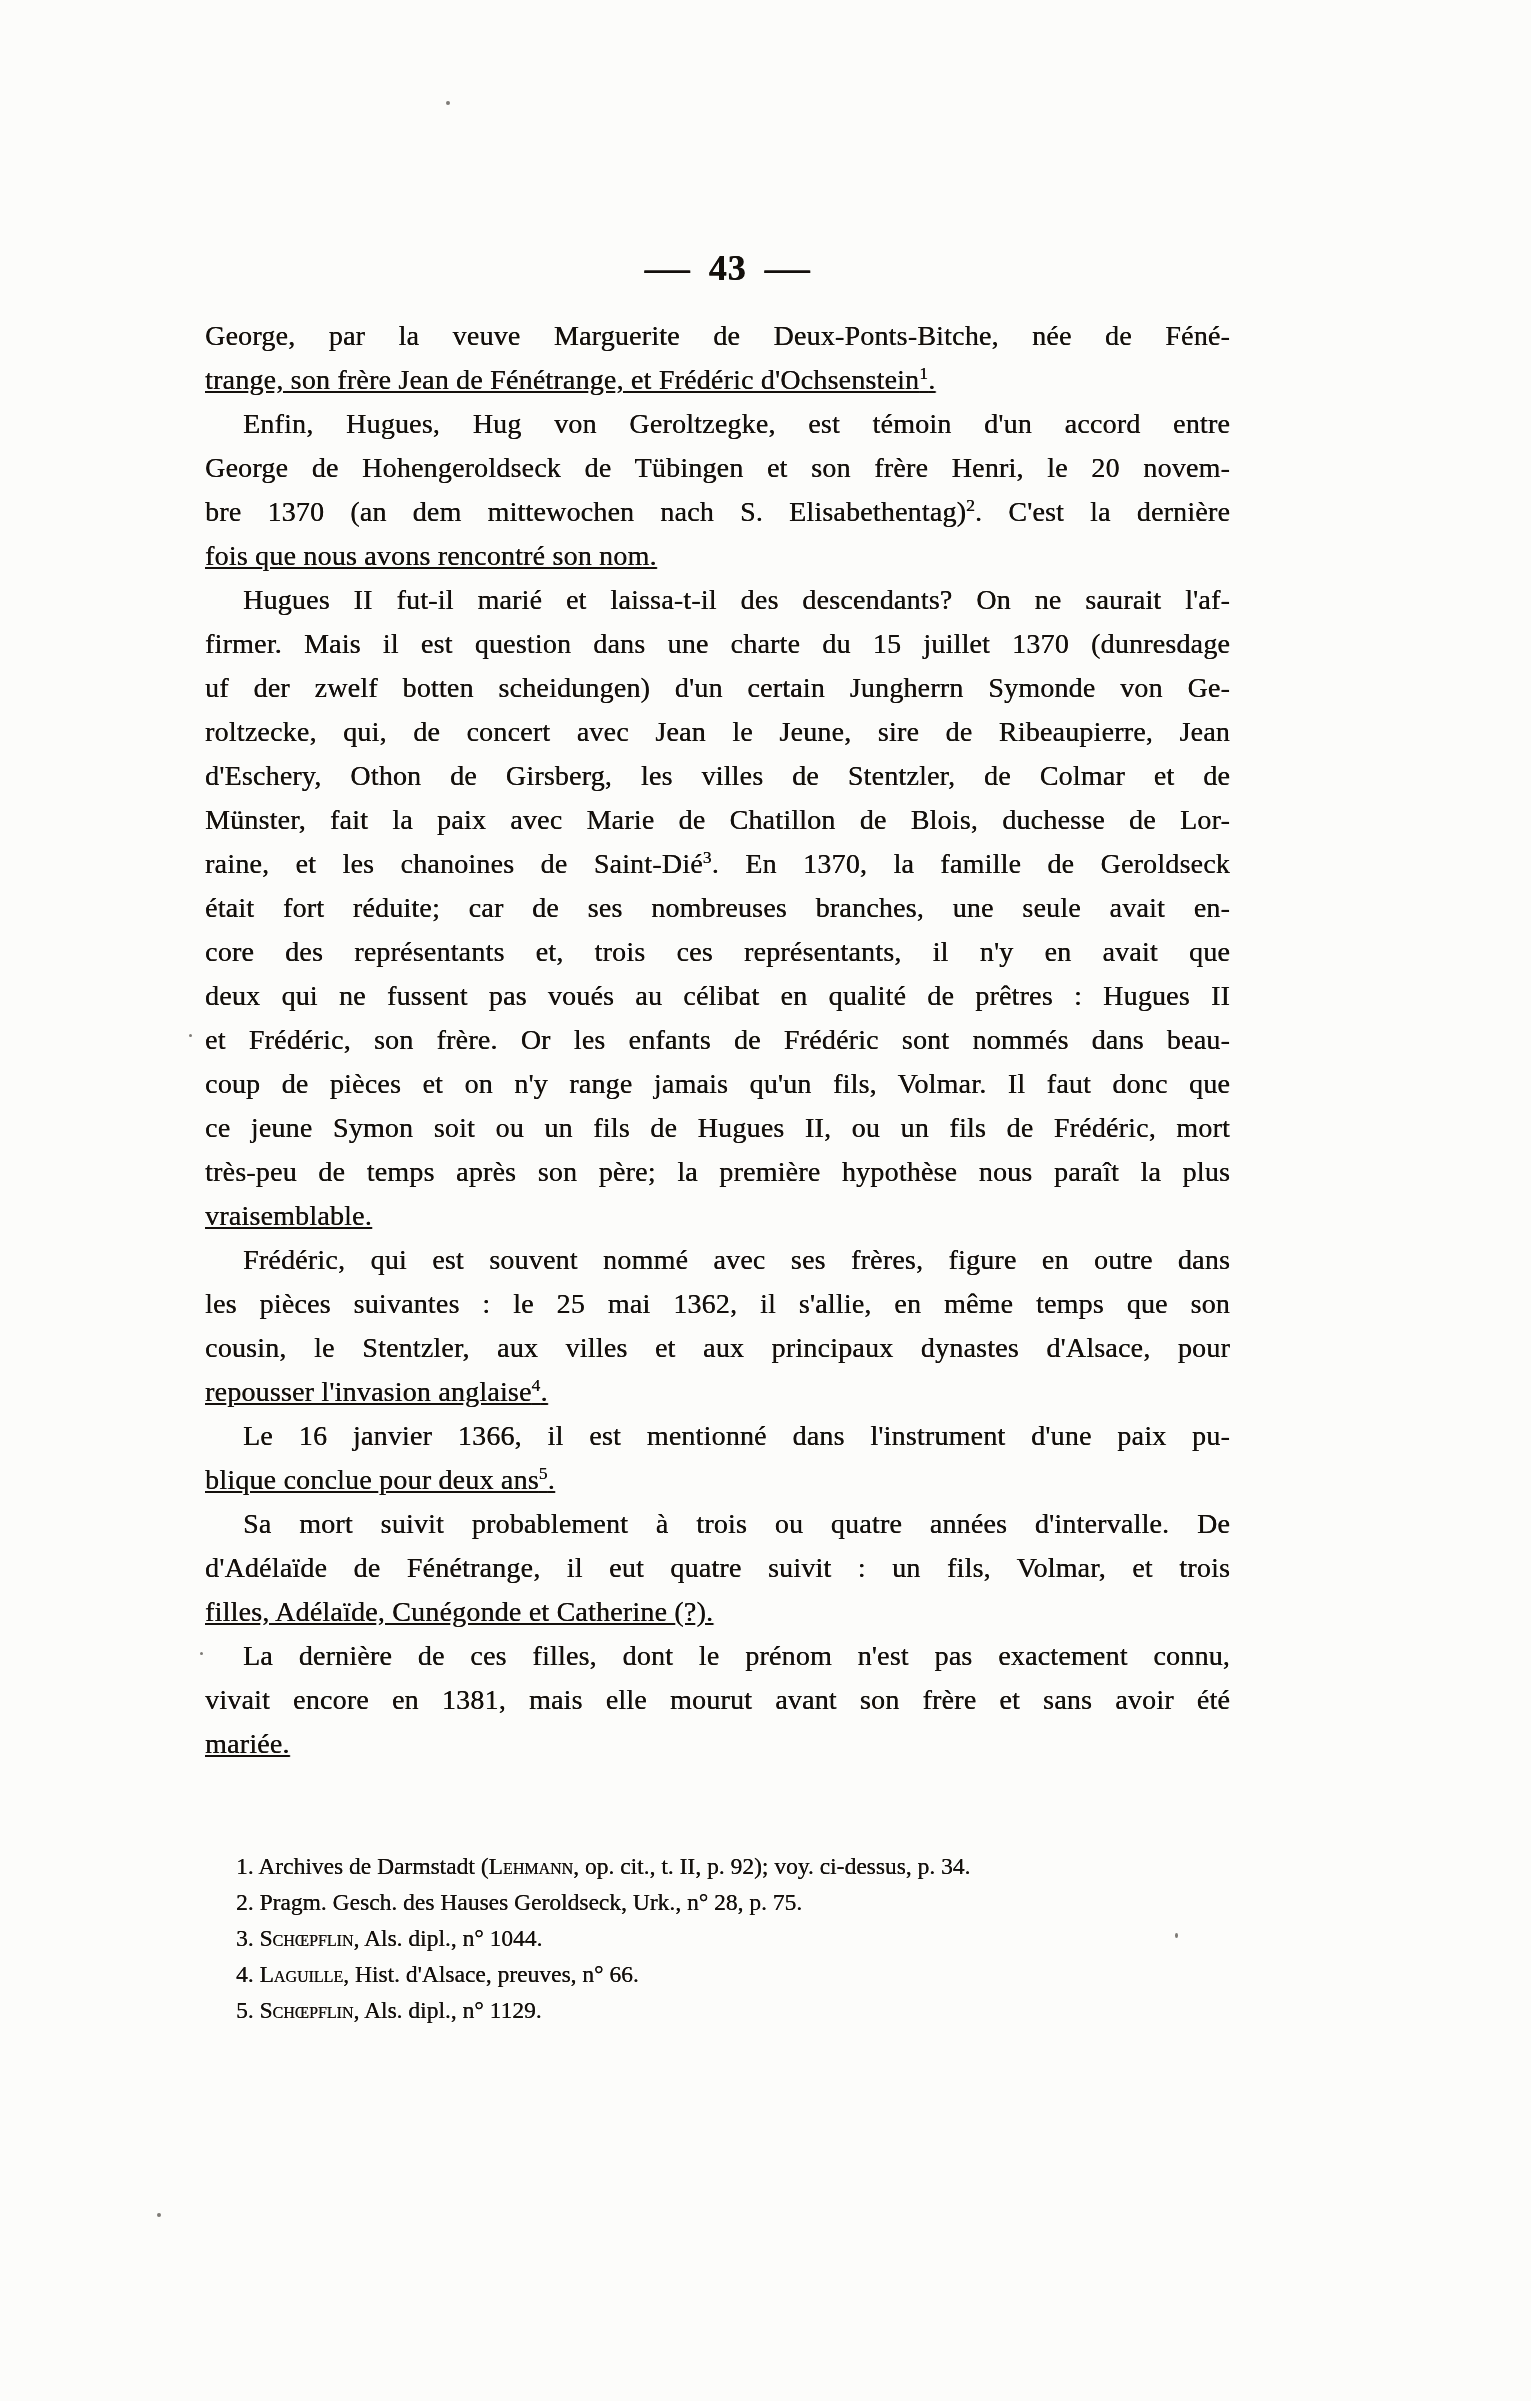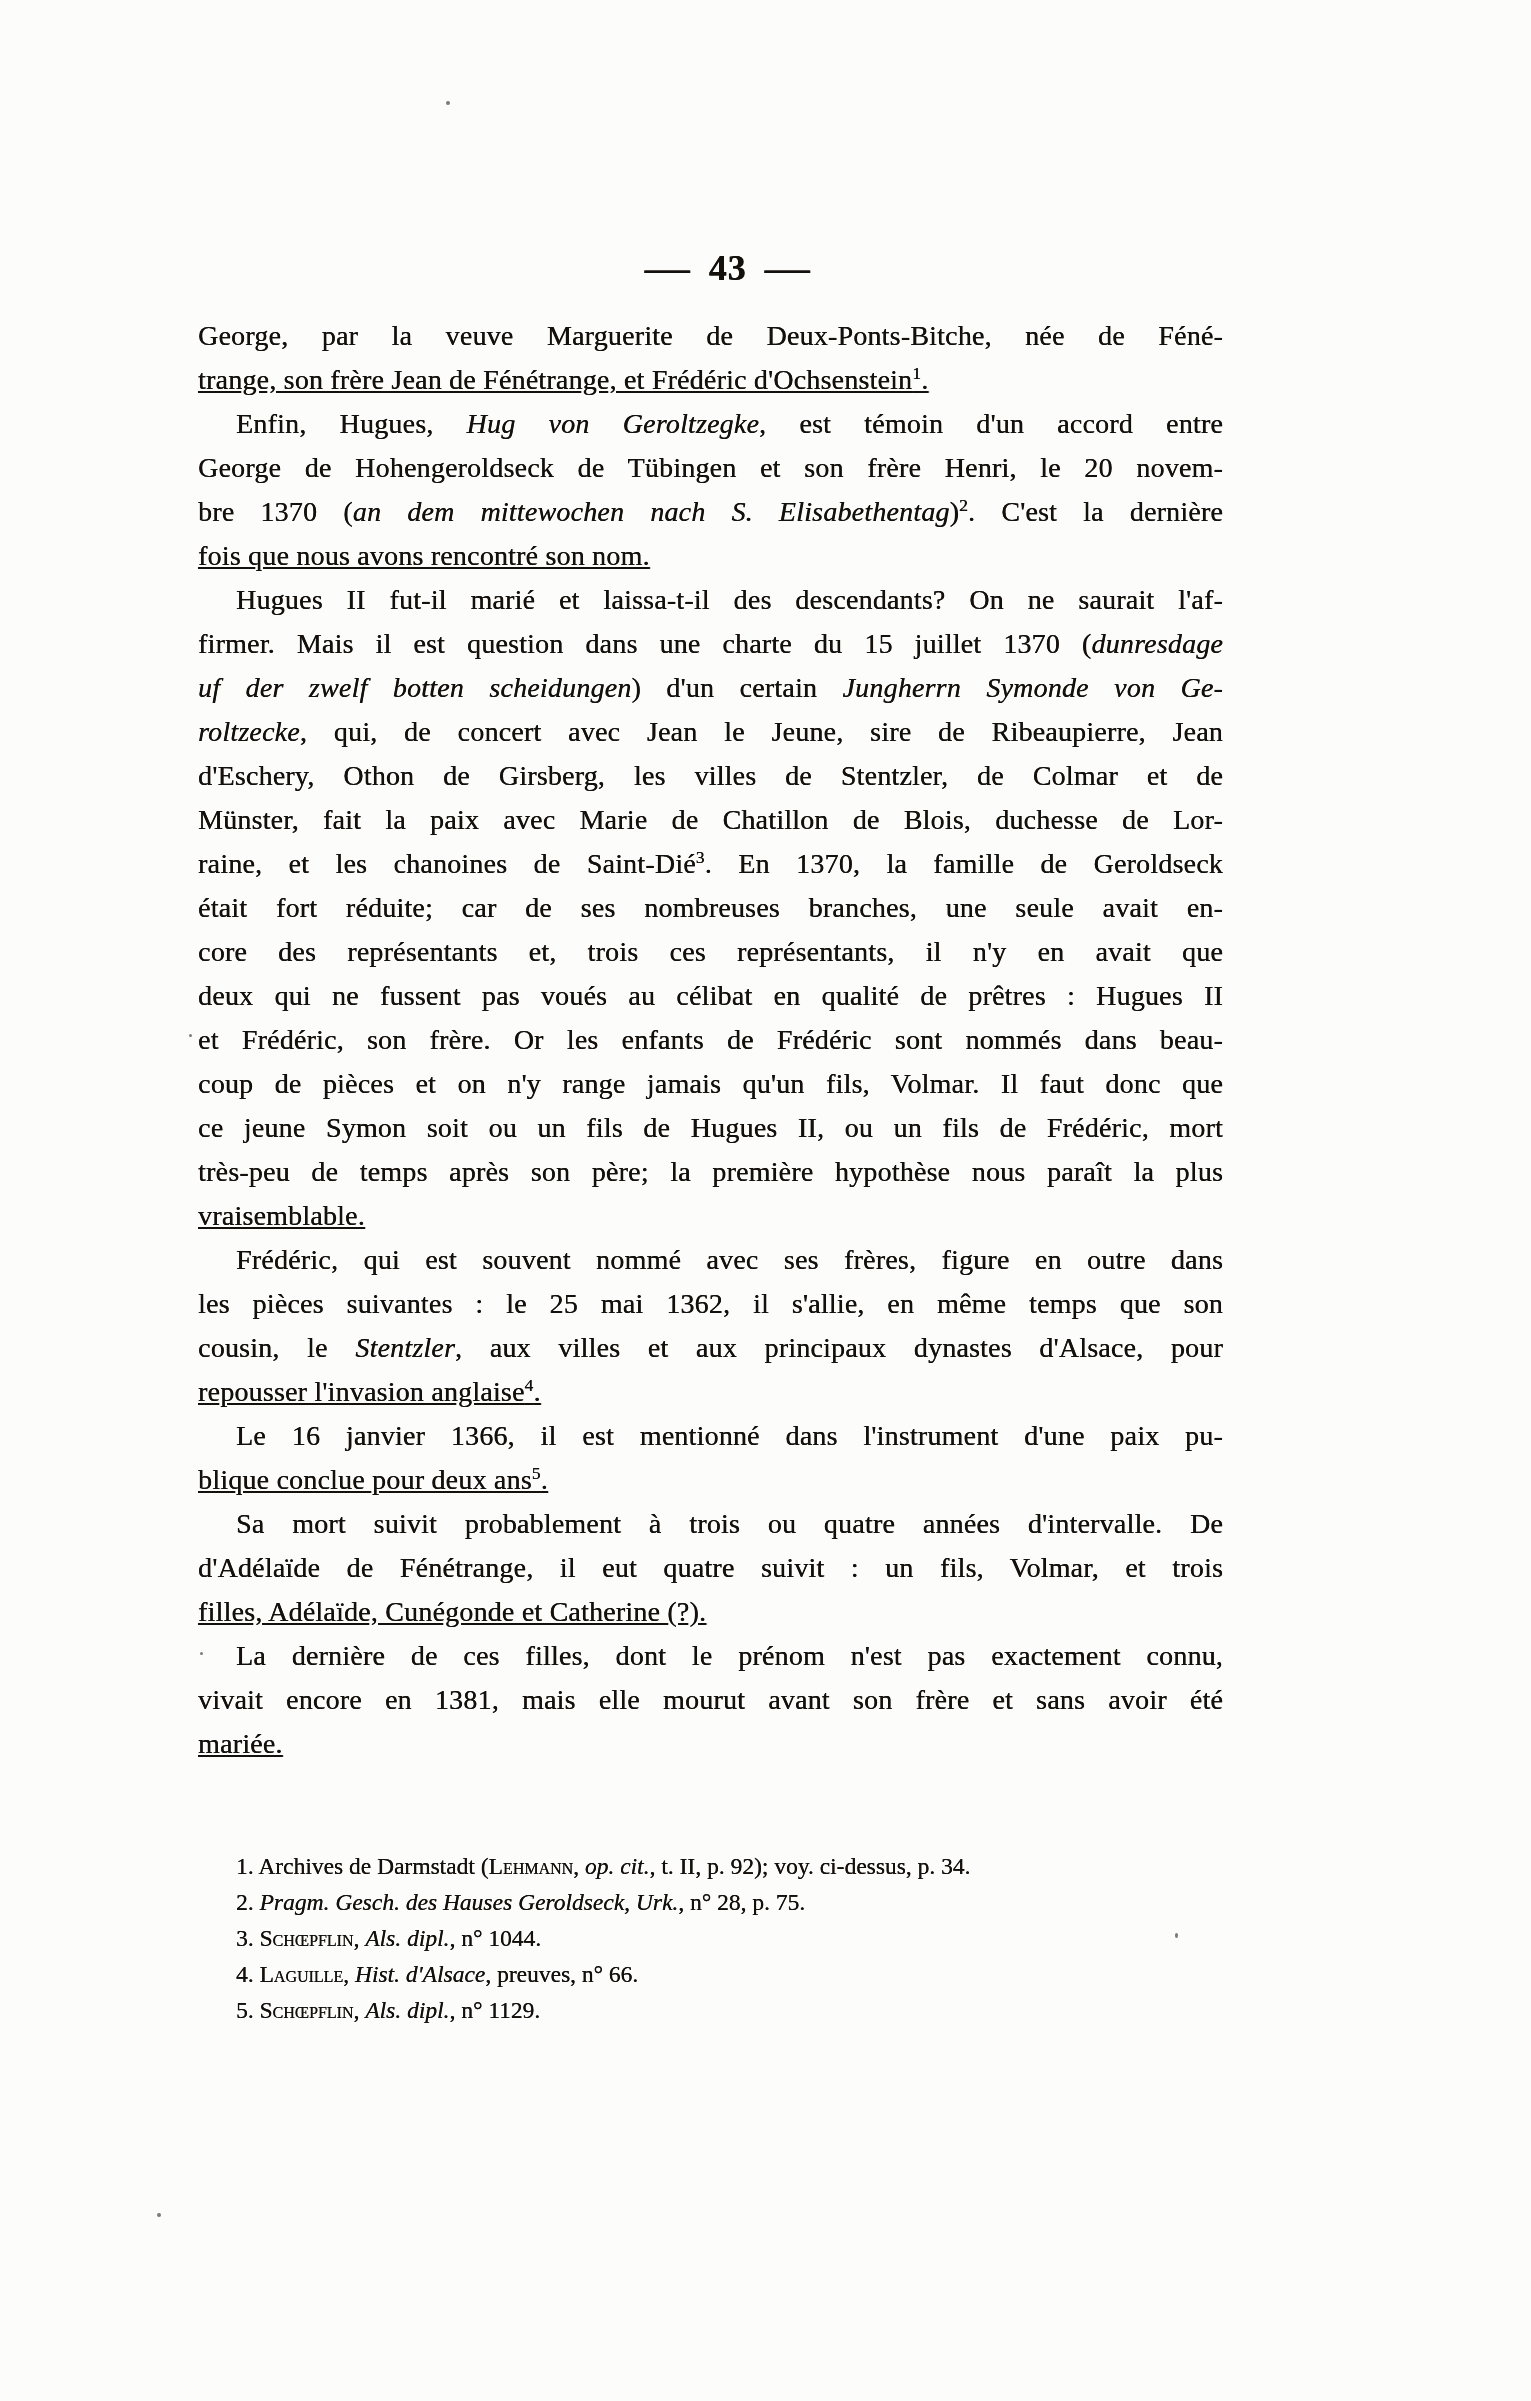--- a/index.html
+++ b/index.html
@@ -29,21 +29,21 @@
     letter-spacing: 0.8px;
     text-shadow: 0.4px 0 0 currentColor;
   }
   .page-header .dash {
     display: inline-block;
     margin: 0 23px;
     transform: scaleX(1.25);
   }
   .body-text {
     position: absolute;
-    left: 198px;
+    left: 205px;
     top: 314px;
     width: 1025px;
     font-size: 28px;
     line-height: 44px;
     letter-spacing: 0.2px;
     text-shadow: 0.3px 0 0 currentColor;
   }
   .body-text .line {
     height: 44px;
     overflow: hidden;
@@ -64,21 +64,21 @@
     width: 1025px;
     font-size: 23.5px;
     line-height: 36px;
     text-shadow: 0.2px 0 0 currentColor;
   }
   .footnotes .fn-line {
     height: 36px;
     overflow: hidden;
     padding-left: 26px;
   }
-  .it { font-style: italic; }
+  .it { }
   .sc { font-variant: small-caps; }
   .sup {
     font-size: 62%;
     vertical-align: super;
     line-height: 0;
   }
   .speck {
     position: absolute;
     width: 3.8px;
     height: 3.8px;

